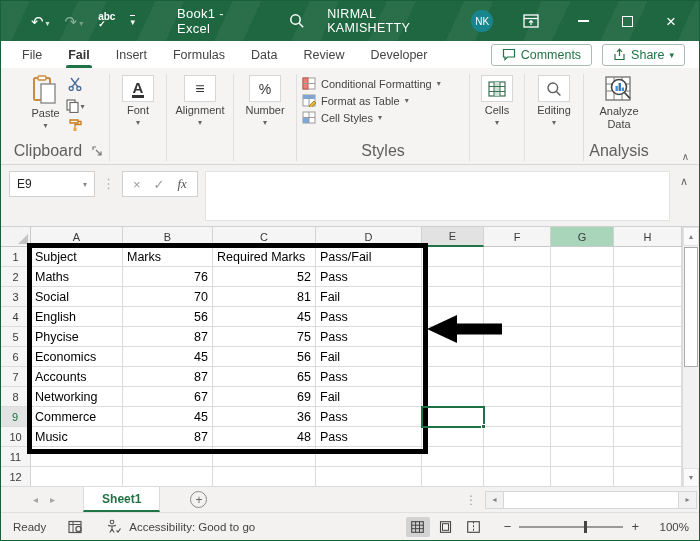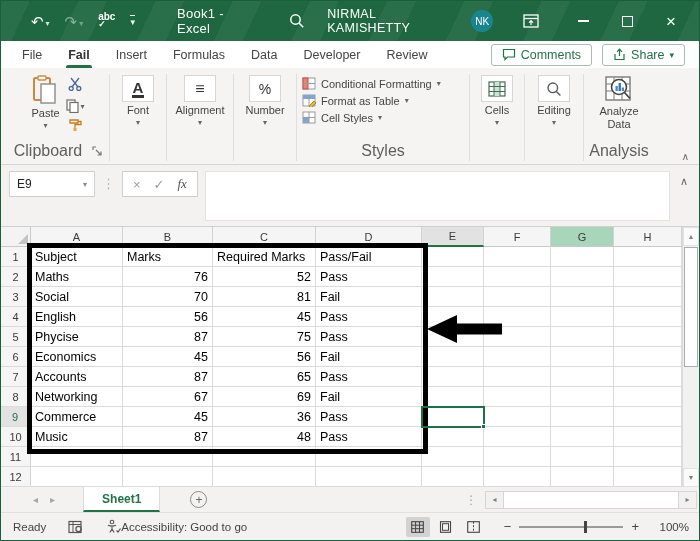--- a/index.html
+++ b/index.html
@@ -121,21 +121,21 @@
   .hdots { color:#A0A0A0; font-size:12px; }
   .hscroll { display:flex; align-items:center; height:18px; width:212px; background:#F1F1F1; border:1px solid #D6D6D6; }
   .hbtn { width:17px; height:100%; display:flex; align-items:center; justify-content:center; font-size:8px; color:#808080; }
   .hthumb { flex:1; height:100%; background:#fff; border-left:1px solid #D6D6D6; border-right:1px solid #D6D6D6; }
 
   
   .statusbar { height:27px; flex:0 0 27px; background:#F3F2F1; display:flex; align-items:center;
                font-size:11.5px; color:#444; }
   .sb-ready { margin-left:12px; }
   .sb-macro { margin-left:22px; display:flex; }
-  .sb-access { margin-left:22px; display:flex; align-items:center; gap:0;text-align:center; }
+  .sb-access { margin-left:22px; display:flex; align-items:center; gap:8px;text-align:center; }
   .sb-right { margin-left:auto; display:flex; align-items:center; margin-right:10px; gap:4px; }
   .viewbtn { width:24px; height:20px; display:flex; align-items:center; justify-content:center; border-radius:2px; }
   .viewbtn.sel { background:#D2D2D2; }
   .zoomctl { display:flex; align-items:center; gap:8px; margin-left:14px; }
   .zglyph { font-size:13px; color:#444; }
   .ztrack { width:104px; height:2px; background:#9A9A9A; position:relative; }
   .zthumb { position:absolute; left:62%; top:-5px; width:3px; height:12px; background:#444; }
   .zoomlabel { margin-left:12px; width:34px; text-align:right; }
 </style>
 </head>
@@ -189,22 +189,22 @@
         </div>
     </div>
   </div>
 
   <div class="tabsrow">
     <div class="rtab">File</div>
     <div class="rtab active">Fail</div>
     <div class="rtab">Insert</div>
     <div class="rtab">Formulas</div>
     <div class="rtab">Data</div>
+    <div class="rtab">Review</div>
     <div class="rtab">Developer</div>
-    <div class="rtab">Review</div>
     <div class="tr-right">
       <div class="pillbtn">
         <svg width="14" height="13" viewBox="0 0 14 13">
           <path d="M1.5 1.5 h11 v7.5 h-7 l-2.5 2.5 v-2.5 h-1.5 z" fill="none" stroke="#217346" stroke-width="1.2"></path>
         </svg>
         <span>Comments</span>
       </div>
       <div class="pillbtn">
         <svg width="13" height="13" viewBox="0 0 13 13">
           <path d="M2 6 v5.5 h9 V6" fill="none" stroke="#217346" stroke-width="1.2"></path>

